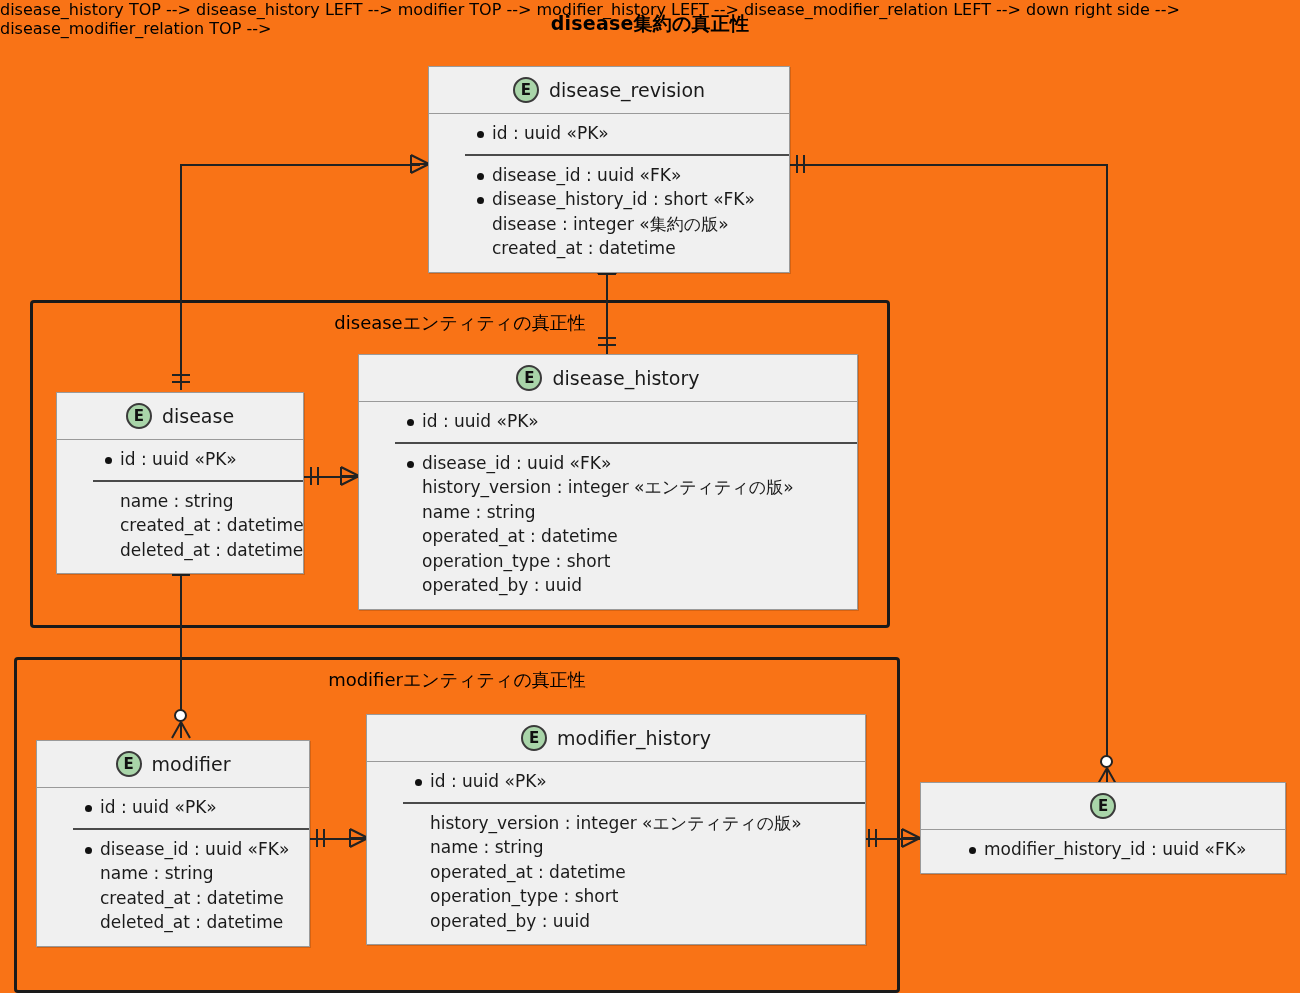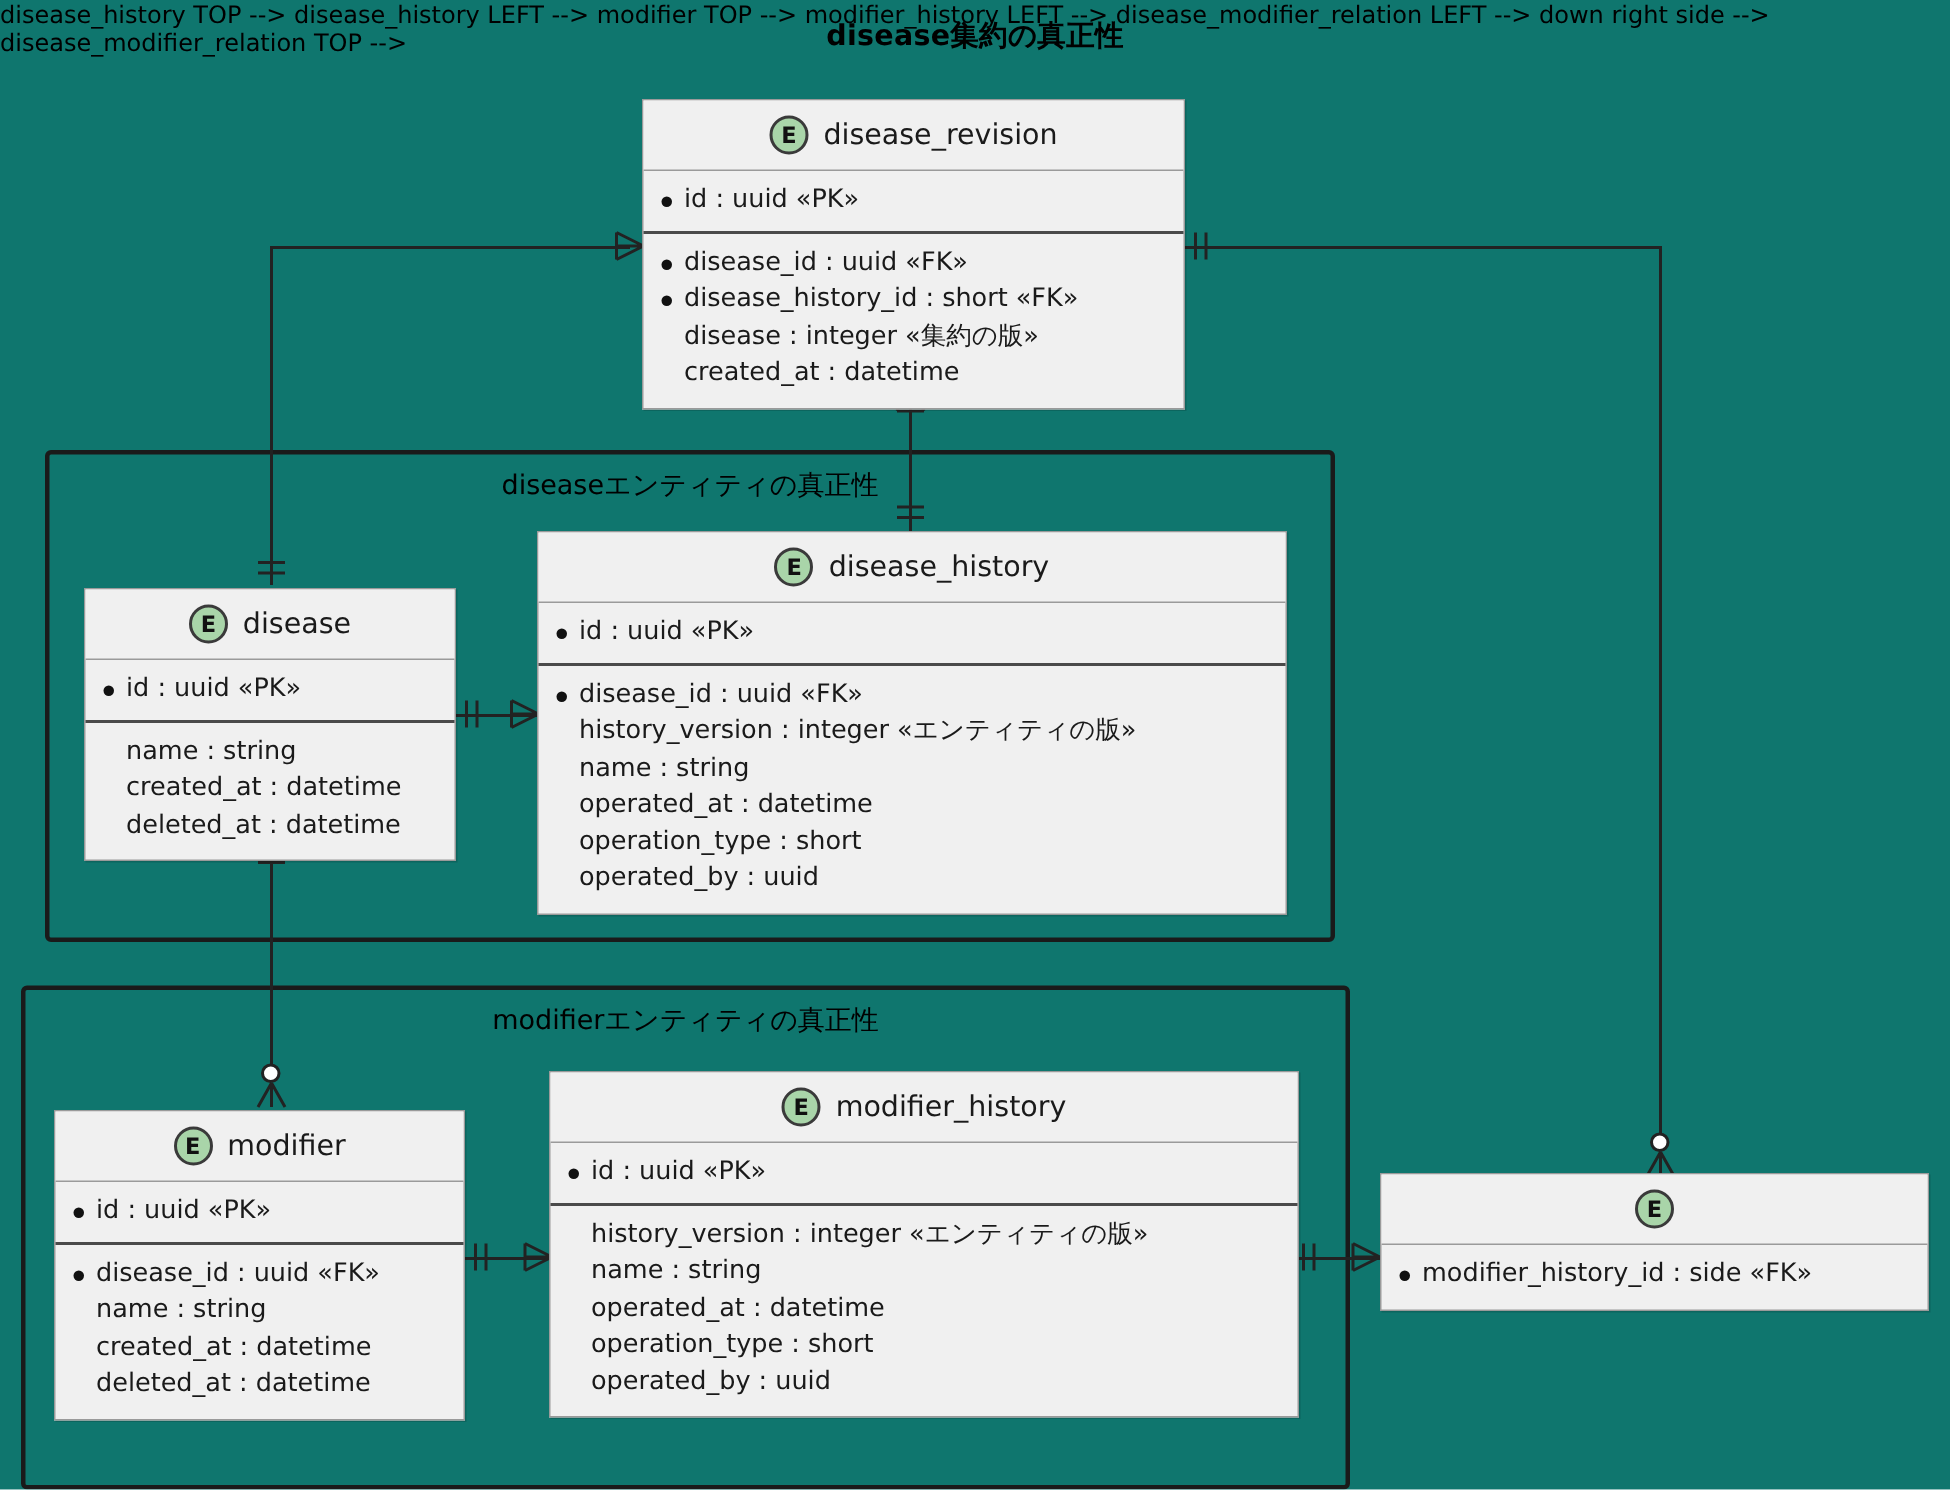--- a/index.html
+++ b/index.html
@@ -7,21 +7,21 @@
     padding: 0;
     background: #ffffff;
   }
   body {
     font-family: "DejaVu Sans", "Liberation Sans", sans-serif;
   }
   #canvas {
     position: relative;
     width: 1300px;
     height: 993px;
-    background: #0f766e;
+    background: #f97316;
     overflow: hidden;
   }
 
   
   .diagram-title {
     position: absolute;
     left: 0;
     top: 11px;
     width: 1300px;
     text-align: center;
@@ -86,20 +86,21 @@
     box-sizing: border-box;
   }
   .entity-title-text {
     font-size: 19px;
     color: #1a1a1a;
     white-space: nowrap;
   }
   .entity-section {
     padding: 7px 10px 8px 10px;
     border-bottom: 2px solid #4a4a4a;
+    margin-left: 36px;
   }
   .entity-section.last {
     border-bottom: none;
     padding-bottom: 11px;
   }
   .attr {
     font-size: 17px;
     line-height: 24.5px;
     white-space: nowrap;
     position: relative;
@@ -353,17 +354,17 @@
       <div class="attr">operated_by : uuid</div>
     </div>
   </div>
 
   
   <div class="entity" style="left:920px; top:782px; width:366px;">
     <div class="entity-header">
       <span class="e-badge">E</span>
     </div>
     <div class="entity-section last">
-      <div class="attr key">modifier_history_id : side «FK»</div>
+      <div class="attr key">modifier_history_id : uuid «FK»</div>
     </div>
   </div>
 
 </div>
 
 </body></html>

